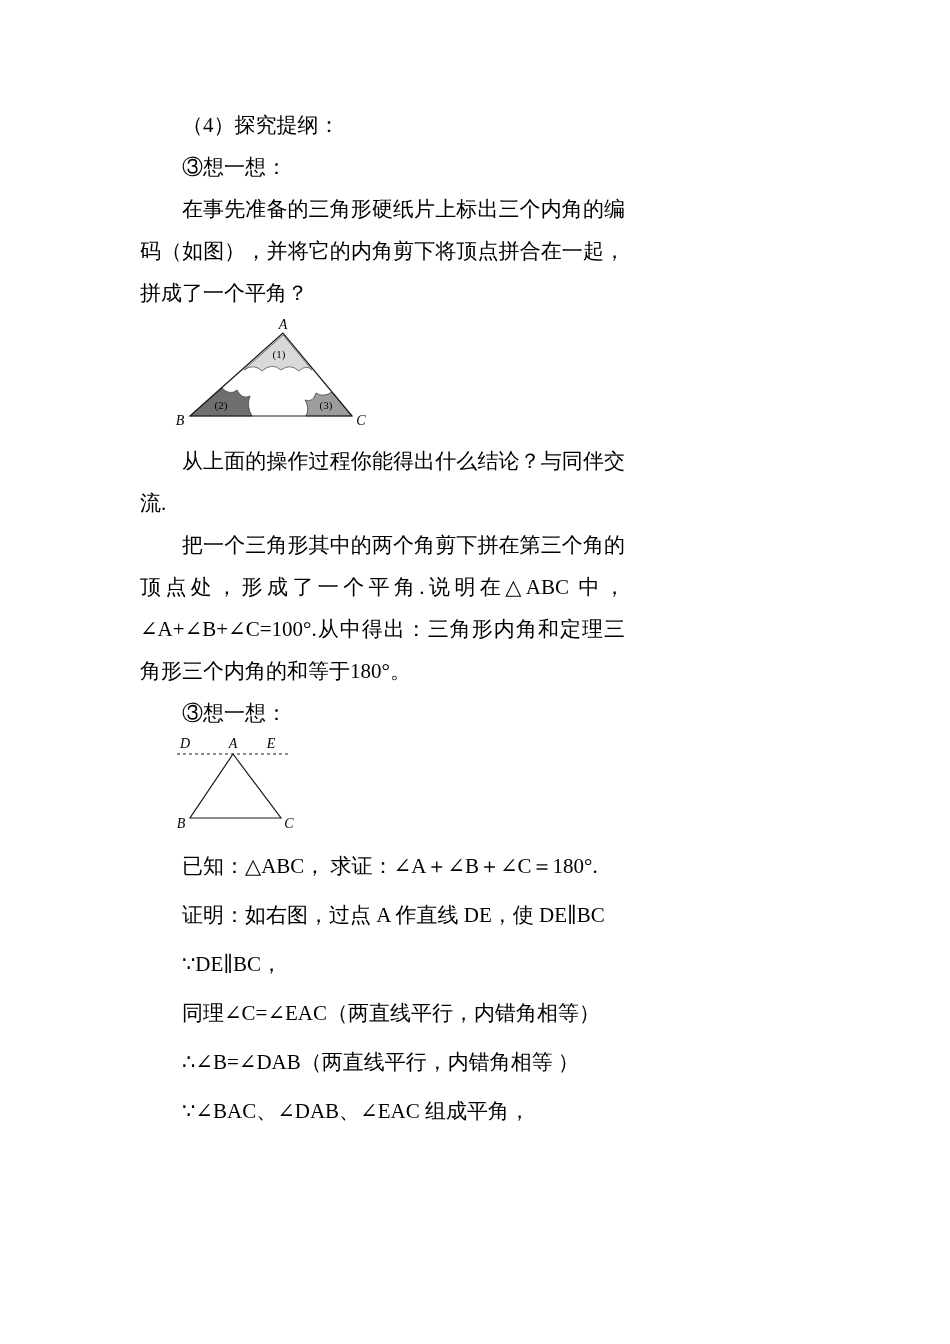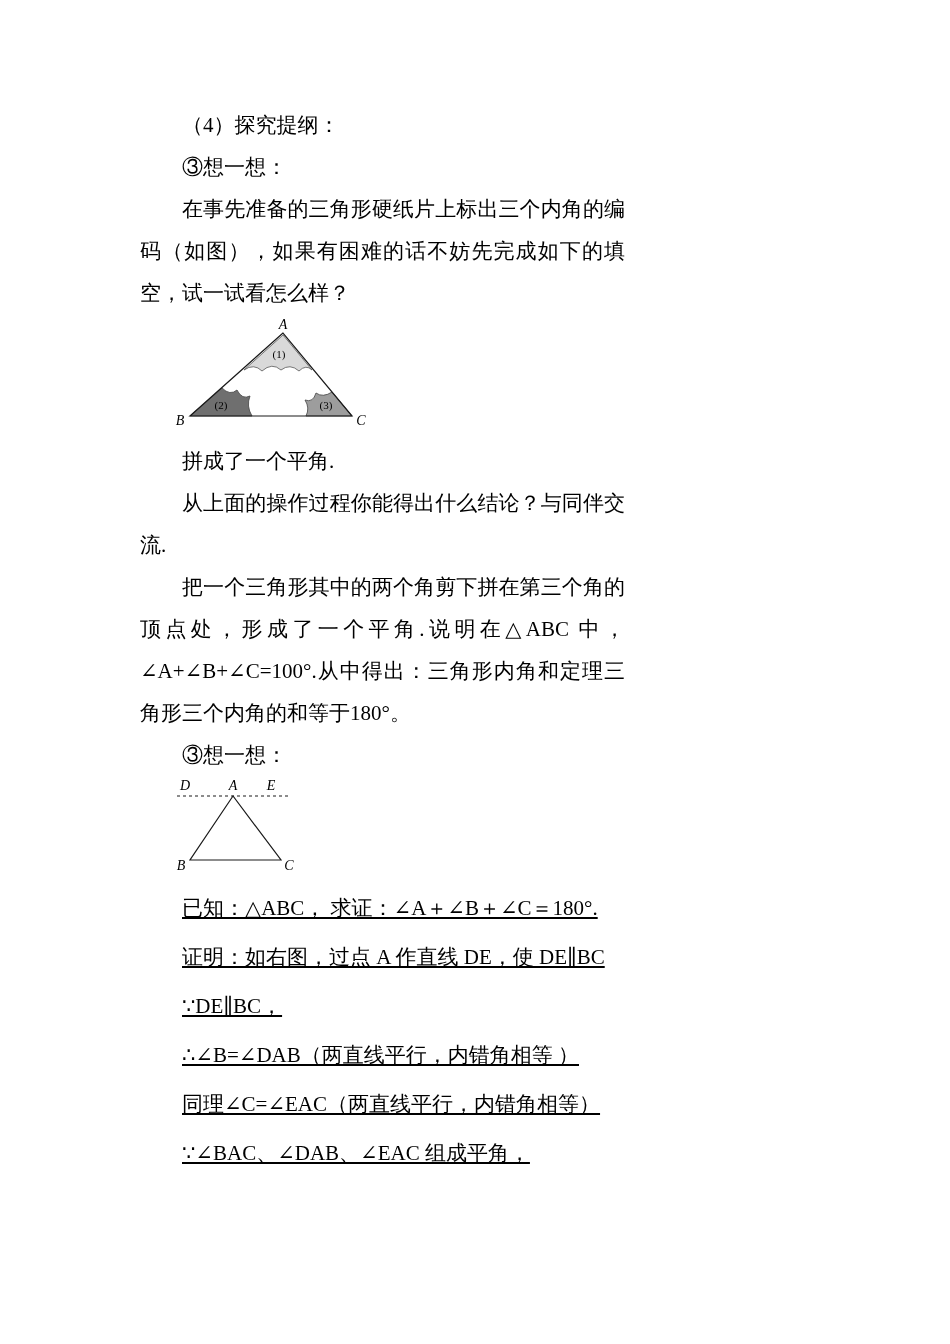--- a/index.html
+++ b/index.html
@@ -20,21 +20,20 @@
     overflow: hidden;
   }
   .para {
     margin: 0;
     line-height: 42px;
     text-indent: 2em;
     text-align: justify;
   }
   .spaced {
     margin-top: 7px;
-    text-decoration: underline;
   }
   .diagram-wrap1 {
     margin: 4px 0 2px 0;
   }
   .diagram-wrap2 {
     margin: 2px 0 2px 33px;
   }
   svg text {
     font-family: "Liberation Serif", "DejaVu Serif", serif;
   }
@@ -48,21 +47,21 @@
 </style>
 </head>
 <body>
 
 <div class="page">
 
   <p class="para">（4）探究提纲：</p>
 
   <p class="para">③想一想：</p>
 
-  <p class="para">在事先准备的三角形硬纸片上标出三个内角的编码（如图），如果有困难的话不妨先完成如下的填空，试一试看怎么样？</p>
+  <p class="para">在事先准备的三角形硬纸片上标出三个内角的编码（如图），并将它的内角剪下将顶点拼合在一起，拼成了一个平角？</p>
 
   <div class="diagram-wrap1">
     <svg width="260" height="114" viewBox="0 0 260 114">
 
       <path d="M 143 17 L 104 52 Q 114 45 122 53 Q 132 44 141 52 Q 150 45 159 53 Q 166 46 172 52 Z" stroke="#555555" stroke-width="0.8" fill="#d9d9d9"></path>
 
       <path d="M 50 98 L 82 70 Q 90 78 97 72 Q 102 82 110 78 Q 106 88 112 98 Z" stroke="#444444" stroke-width="0.8" fill="#6f6f6f"></path>
 
       <path d="M 212 98 L 192 74 Q 183 80 176 75 Q 173 85 165 82 Q 170 90 166 98 Z" stroke="#444444" stroke-width="0.8" fill="#9d9d9d"></path>
 
@@ -71,21 +70,20 @@
       <text class="vertex-label" x="143" y="11" text-anchor="middle">A</text>
       <text class="vertex-label" x="40" y="107" text-anchor="middle">B</text>
       <text class="vertex-label" x="221" y="107" text-anchor="middle">C</text>
 
       <text class="angle-label" x="139" y="40" text-anchor="middle">(1)</text>
       <text class="angle-label" x="81" y="91" text-anchor="middle">(2)</text>
       <text class="angle-label" x="186" y="91" text-anchor="middle">(3)</text>
     </svg>
   </div>
 
-  <p class="para">拼成了一个平角.</p>
 
 
   <p class="para">从上面的操作过程你能得出什么结论？与同伴交流.</p>
 
   <p class="para">把一个三角形其中的两个角剪下拼在第三个角的顶点处，形成了一个平角.说明在△ABC 中，∠A+∠B+∠C=100°.从中得出：三角形内角和定理三角形三个内角的和等于180°。</p>
 
   <p class="para">③想一想：</p>
 
 
   <div class="diagram-wrap2">
@@ -102,19 +100,19 @@
       <text class="vertex-label" x="116" y="92" text-anchor="middle">C</text>
     </svg>
   </div>
 
   <p class="para spaced">已知：△ABC， 求证：∠A＋∠B＋∠C＝180°.</p>
 
   <p class="para spaced">证明：如右图，过点 A 作直线 DE，使 DE∥BC</p>
 
   <p class="para spaced">∵DE∥BC，</p>
 
+  <p class="para spaced">同理∠C=∠EAC（两直线平行，内错角相等）</p>
+
   <p class="para spaced">∴∠B=∠DAB（两直线平行，内错角相等 ）</p>
-
-  <p class="para spaced">同理∠C=∠EAC（两直线平行，内错角相等）</p>
 
   <p class="para spaced">∵∠BAC、∠DAB、∠EAC 组成平角，</p>
 
 </div>
 
 </body></html>

